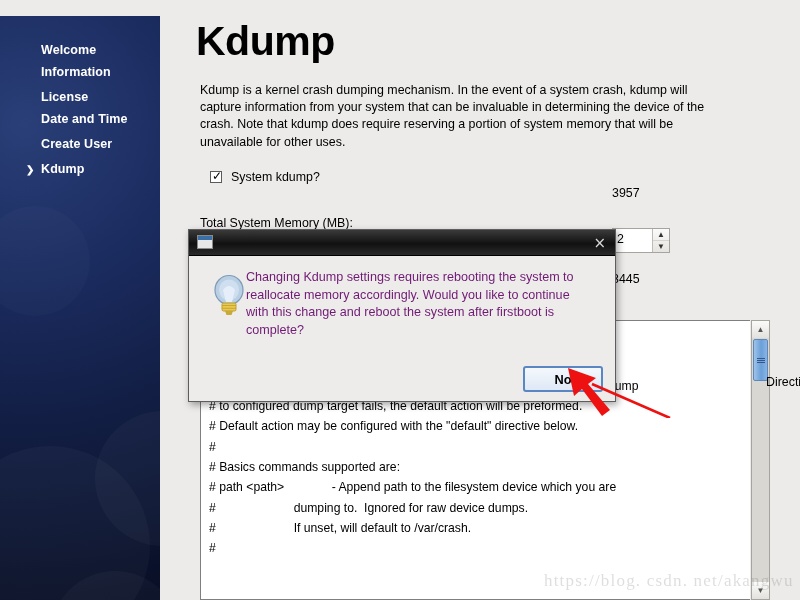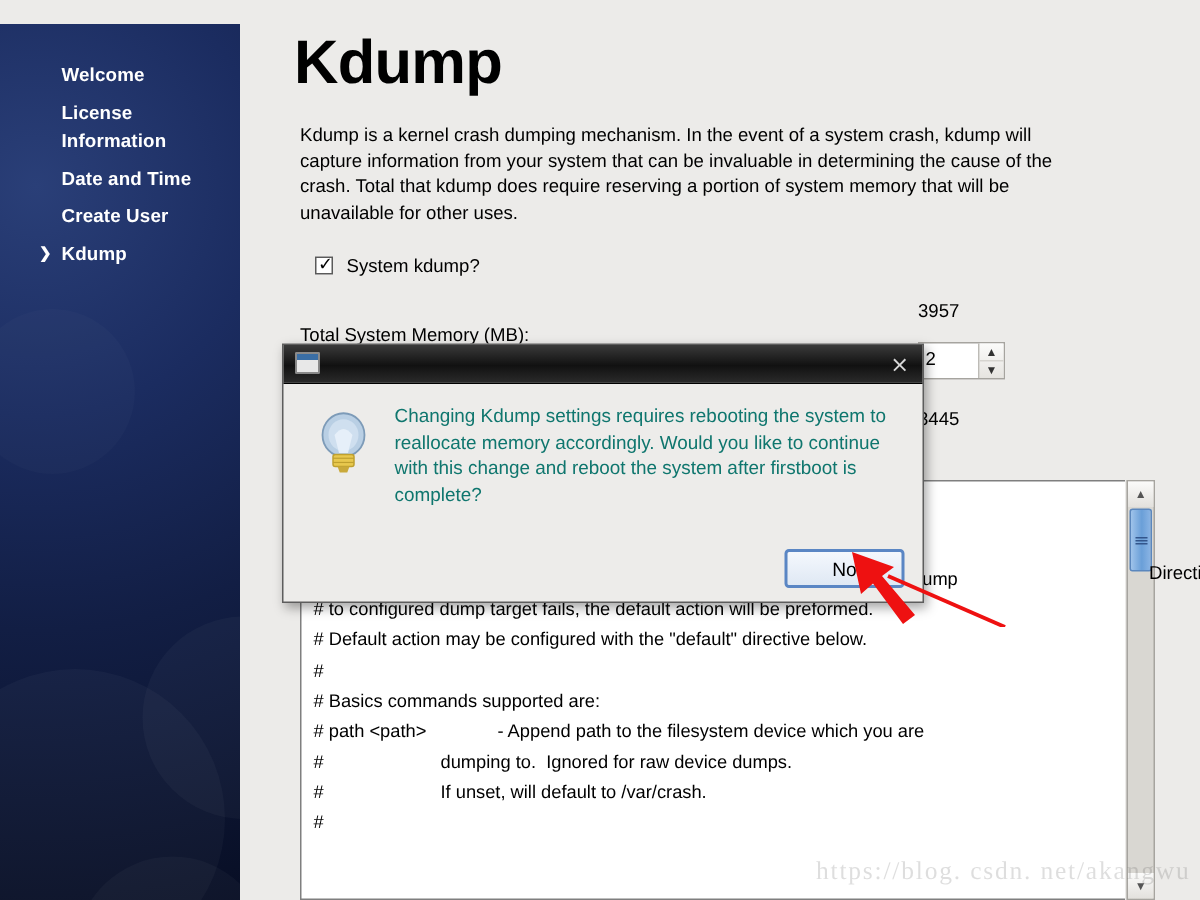--- a/index.html
+++ b/index.html
@@ -128,32 +128,32 @@
   }
   #dlg-winicon::before {
     content: ""; position: absolute; left: 0; top: 0; right: 0; height: 4px; background: #3a6ea5;
   }
   #dlg-close {
     position: absolute; right: 9px; top: 3px;
     color: #d7d7d7; font-size: 15px; line-height: 20px; font-family: "DejaVu Sans", sans-serif;
   }
   #dlg-body { position: relative; height: 146px; }
   #dlg-msg {
-    position: absolute; left: 74px; top: 13px; width: 336px;
-    font-size: 12.6px; line-height: 17.6px; color: #0f766e;
+    position: absolute; left: 57px; top: 13px; width: 336px;
+    font-size: 12.6px; line-height: 17.6px; color: #701a75;
   }
   #bulb { position: absolute; left: 21px; top: 18px; width: 38px; height: 44px; }
   #dlg-buttons { position: absolute; right: 12px; bottom: 10px; display: flex; gap: 10px; }
   .dbtn {
     width: 80px; height: 26px; border-radius: 3px;
     font-size: 12.8px; color: #000;
     display: flex; align-items: center; justify-content: center;
     background: linear-gradient(#fbfbfa, #e3e1dd);
   }
-  .dbtn.focused { border: 2px solid #5a86c4; background: linear-gradient(#f4f8fd, #dfe8f4); }
+  .dbtn.focused { border: 2px solid #5a86c4; background: linear-gradient(#f4f8fd, #dfe8f4); font-weight: bold; }
   .dbtn.plain { border: 1px solid #9c9a95; }
 
   
   #red-arrow { position: absolute; left: 566px; top: 358px; width: 110px; height: 60px; pointer-events: none; }
 
   
   #watermark {
     position: absolute; left: 502px; top: 571px;
     font-family: "Liberation Serif", serif; font-size: 17px;
     color: rgba(60,60,60,0.17); letter-spacing: 1.2px; white-space: nowrap; margin-left: 42px;
@@ -168,57 +168,57 @@
     <div class="bubble" style="left:-50px; top:430px; width:200px; height:200px;"></div>
     <div class="bubble" style="left:95px; top:395px; width:135px; height:135px;"></div>
     <div class="bubble" style="left:50px; top:555px; width:130px; height:130px;"></div>
     <div class="bubble" style="left:-20px; top:190px; width:110px; height:110px; background:rgba(255,255,255,0.018);"></div>
 
     <div id="sidebar-nav">
       <div class="nav-item">
         <span class="marker"></span>
         <span>Welcome</span>
       </div>
-      <div class="nav-item" style="padding-bottom:0;">
-        <span class="marker"></span>
-        <span>License</span>
-      </div>
       <div class="nav-item" style="padding-top:0;">
         <span>Information</span>
       </div>
+      <div class="nav-item" style="padding-bottom:0;">
+        <span class="marker"></span>
+        <span>License</span>
+      </div>
       <div class="nav-item">
         <span class="marker"></span>
         <span>Date and Time</span>
       </div>
       <div class="nav-item">
         <span class="marker"></span>
         <span>Create User</span>
       </div>
       <div class="nav-item">
         <span class="marker">❯</span>
         <span>Kdump</span>
       </div>
     </div>
   </div>
 
   <div id="main">
 
     <div id="page-title">Kdump</div>
 
-    <div id="intro">Kdump is a kernel crash dumping mechanism. In the event of a system crash, kdump will capture information from your system that can be invaluable in determining the cause of the crash. Total that kdump does require reserving a portion of system memory that will be unavailable for other uses.</div>
+    <div id="intro">Kdump is a kernel crash dumping mechanism. In the event of a system crash, kdump will capture information from your system that can be invaluable in determining the device of the crash. Note that kdump does require reserving a portion of system memory that will be unavailable for other uses.</div>
 
     <div class="check-row">
       <span class="checkbox">
         <span class="tick">✓</span>
       </span>
       <span class="lbl">System kdump?</span>
     </div>
 
     <div class="field-row" style="left:40px; top:216px;text-align:center;">Total System Memory (MB):</div>
-    <div class="field-row" style="left:452px; top:200px;">3957</div>
+    <div class="field-row" style="left:452px; top:186px;">3957</div>
 
     <div class="spinner">
       <span class="sv">2</span>
       <span class="sbtns">
         <div>▲</div>
         <div>▼</div>
       </span>
     </div>
 
     <div class="field-row" style="left:452px; top:272px;">3445</div>

